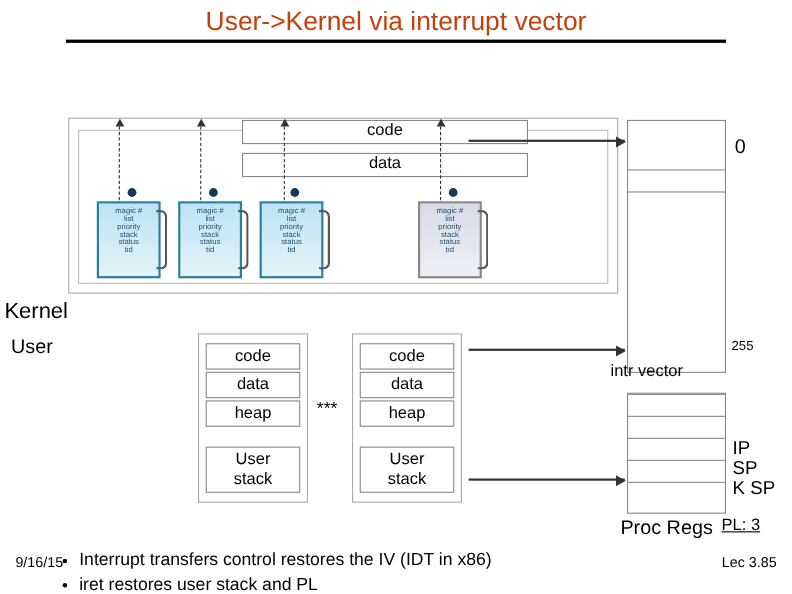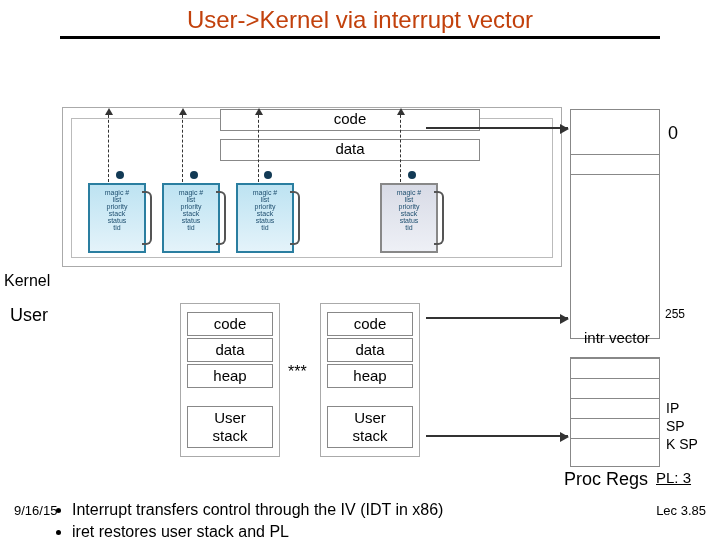--- a/index.html
+++ b/index.html
@@ -76,21 +76,21 @@
     background: #123a55;
     border-radius: 50%;
     top: -14px; left: 26px;
   }
   .t1 { left: 88px; }
   .t2 { left: 162px; }
   .t3 { left: 236px; }
   .t4 { left: 380px; border-color:#888; background:linear-gradient(#d8dbe6,#eef0f6); }
 
   
-  .lbl-kernel { position:absolute; left:4px; top:225px; font-size:16px; }
+  .lbl-kernel { position:absolute; left:4px; top:225px; font-size:20px; }
   .lbl-user   { position:absolute; left:10px; top:258px; font-size:18px; }
 
   
   .proc {
     position: absolute;
     top: 256px;
     width: 100px;
     border: 1px solid #aaa;
     padding: 6px 6px;
   }
@@ -115,29 +115,29 @@
     position:absolute;
     left:570px; top:62px;
     width:90px; height:230px;
     border:1px solid #888; background:#fff;
   }
   .vec .seg { border-top:1px solid #888; }
   .vec .seg.a { position:absolute; top:44px; left:0; right:0; height:0;}
   .vec .seg.b { position:absolute; top:64px; left:0; right:0; height:0;}
   .num0  { position:absolute; left:668px; top:76px; font-size:18px;}
   .num255{ position:absolute; left:665px; top:260px; font-size:12px;}
-  .ivlabel{ position:absolute; left:555px; top:282px; font-size:15px;margin-left:29px;}
+  .ivlabel{ position:absolute; left:555px; top:282px; font-size:15px;}
 
   .regs {
     position:absolute; left:570px; top:310px;
     width:90px; height:110px; border:1px solid #888;
   }
   .regs .rline { border-top:1px solid #888; height:20px;}
   .reglabels {
-    position:absolute; left:666px; top:352px; font-size:14px; line-height:18px;
+    position:absolute; left:666px; top:352px; font-size:17px; line-height:18px;
   }
   .proclabel { position:absolute; left:564px; top:422px; font-size:18px;}
   .pllabel   { position:absolute; left:656px; top:422px; font-size:15px;text-decoration:underline;}
 
   
   .arrow-up {
     position:absolute; width:0;
     border-left:1.5px dashed #333;
   }
   .arrow-up::before {
@@ -231,21 +231,21 @@
     <div>SP</div>
     <div>K SP</div>
   </div>
   <div class="proclabel">Proc Regs</div>
   <div class="pllabel">PL: 3</div>
 
   <div class="arrow-big" style="left:426px; top:388px; width:142px;"></div>
   <div class="arrow-big" style="left:426px; top:270px; width:142px;"></div>
 
   <ul class="bullets">
-    <li>Interrupt transfers control through the IV (IDT in x86)</li>
+    <li>Interrupt transfers control restores the IV (IDT in x86)</li>
     <li>iret restores user stack and PL</li>
   </ul>
 
 </div>
 
 <div class="footer">
   <span>9/16/15</span>
   <span>Lec 3.85</span>
 </div>
 

